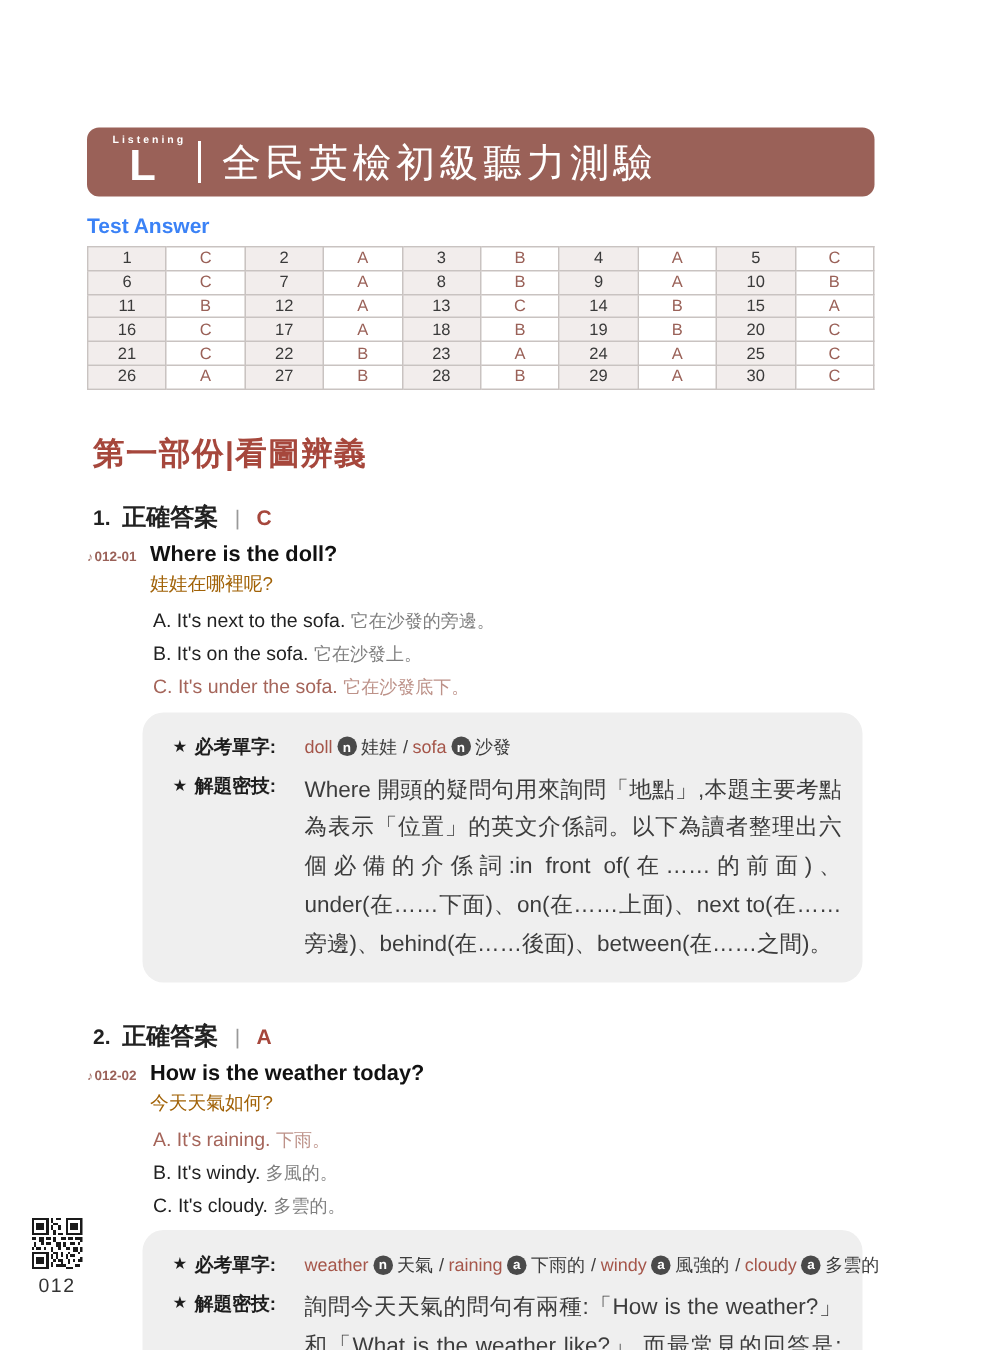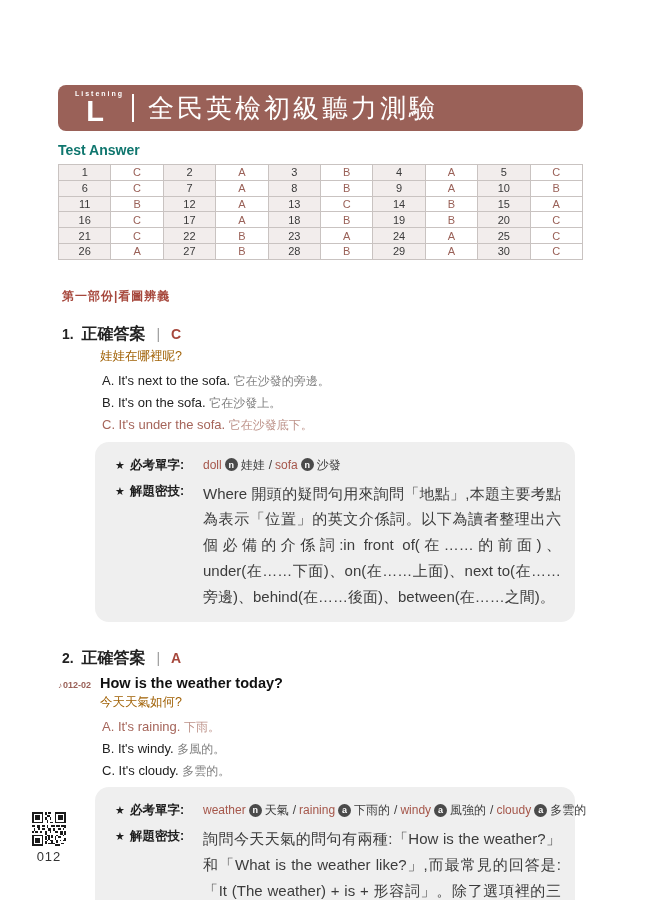--- a/index.html
+++ b/index.html
@@ -9,28 +9,28 @@
 
   
   .banner{background:#9A6158;border-radius:8px;height:46px;display:flex;align-items:center;color:#fff;}
   .banner-left{width:58px;text-align:center;padding-left:8px;}
   .banner-category{font-size:7px;font-weight:bold;letter-spacing:2px;line-height:8px;text-align:left;padding-left:9px;}
   .banner-letter{font-size:29px;font-weight:bold;line-height:30px;margin-top:-2px;}
   .banner-divider{width:2px;height:28px;background:#fff;margin:0 14px 0 8px;}
   .banner-title{font-size:26px;font-weight:normal;letter-spacing:3px;margin:0;line-height:1;}
 
   
-  .ta-heading{color:#0f766e;font-size:14px;font-weight:bold;margin:11px 0 6px 0;}
+  .ta-heading{color:#3b82f6;font-size:14px;font-weight:bold;margin:11px 0 6px 0;}
   .answer-table{border-collapse:collapse;width:525px;font-size:11px;}
   .answer-table td{border:1px solid #C9C3C1;text-align:center;height:14.8px;padding:0;}
   .answer-table td.cell-num{background:#F2EDEC;color:#3A3A3A;width:10%;}
   .answer-table td.cell-ans{background:#fff;color:#9A6158;width:10%;}
 
   
-  .section-heading{color:#A6473C;font-size:12px;font-weight:bold;margin:28px 0 0 4px;letter-spacing:1px;}
+  .section-heading{color:#A6473C;font-size:21px;font-weight:bold;margin:28px 0 0 4px;letter-spacing:1px;}
 
   
   .question{margin-top:19px;}
   .answer-line{font-size:14px;font-weight:bold;margin-left:4px;}
   .answer-line .q-label{font-size:16px;margin-left:4px;text-align:right;}
   .answer-line .q-bar{color:#999;font-weight:normal;margin:0 7px;}
   .answer-line .q-ans{color:#A6473C;}
   .question-line{display:flex;align-items:baseline;margin-top:6px;}
   .track{width:42px;flex-shrink:0;color:#9A6158;font-size:9px;font-weight:bold;}
   .track .note{font-size:8px;margin-right:1px;}
@@ -53,21 +53,21 @@
   .star{font-size:11px;}
   .vocab-line{flex:1;font-size:12px;line-height:20px;white-space:nowrap;color:#3C3C3C;}
   .vocab-word{color:#A5564A;font-weight:normal;margin-right:3px;}
   .pos-badge{display:inline-flex;width:13px;height:13px;border-radius:50%;background:#4A4A4A;
              color:#fff;font-size:9px;font-weight:bold;align-items:center;justify-content:center;
              vertical-align:1px;margin-right:3px;}
   .vocab-sep{margin:0 3px 0 4px;}
   .tip-text{flex:1;font-size:15px;line-height:1.72;color:#3C3C3C;text-align:justify;}
 
   
-  .footer{position:absolute;left:29px;top:812px;width:40px;text-align:center;}
+  .footer{position:absolute;left:18px;top:812px;width:40px;text-align:center;}
   .qr{display:block;margin:0 auto;}
   .page-number{font-size:13px;color:#333;letter-spacing:1px;margin-top:3px;}
 </style>
 </head>
 <body>
 
 <div class="page">
 
   <header class="banner">
     <div class="banner-left">
@@ -157,20 +157,24 @@
   </table>
 
   <h2 class="section-heading">第一部份|看圖辨義</h2>
 
   <section class="question">
     <div class="answer-line">
       <span class="q-num">1.</span>
       <span class="q-label">正確答案</span>
       <span class="q-bar">|</span>
       <span class="q-ans">C</span>
+    </div>
+    <div class="question-line">
+      <span class="track"><span class="note">♪</span><span>012-01</span></span>
+      <span class="q-en">Where is the doll?</span>
     </div>
     <div class="q-zh">娃娃在哪裡呢?</div>
     <div class="options">
         <div class="option"><span class="opt-en">A. It's next to the sofa. </span><span class="opt-zh">它在沙發的旁邊。</span></div>
         <div class="option"><span class="opt-en">B. It's on the sofa. </span><span class="opt-zh">它在沙發上。</span></div>
         <div class="option correct"><span class="opt-en">C. It's under the sofa. </span><span class="opt-zh">它在沙發底下。</span></div>
       </div>
 
     <div class="tip-box">
       <div class="tip-row">

